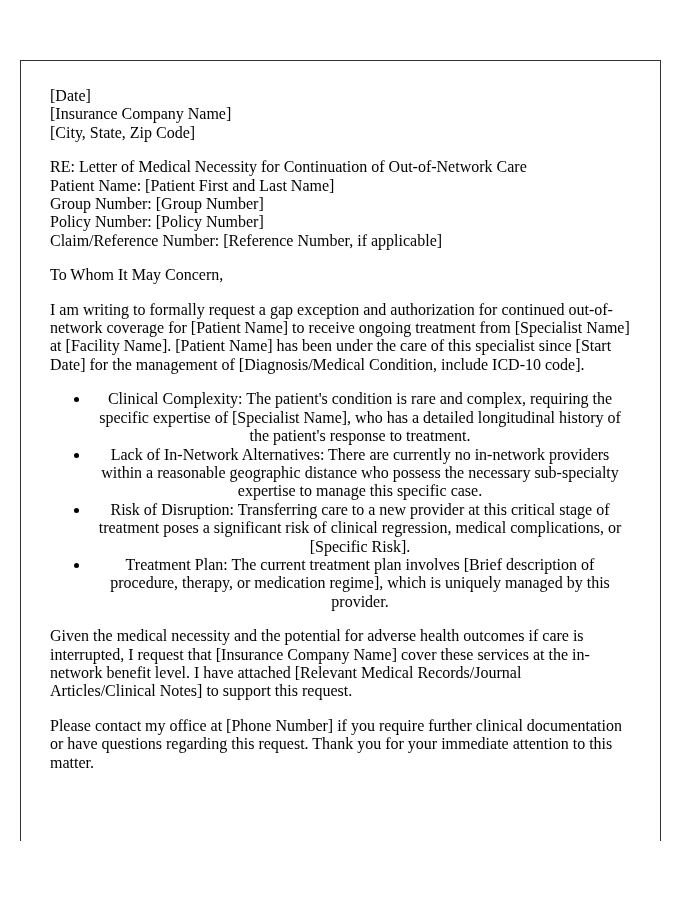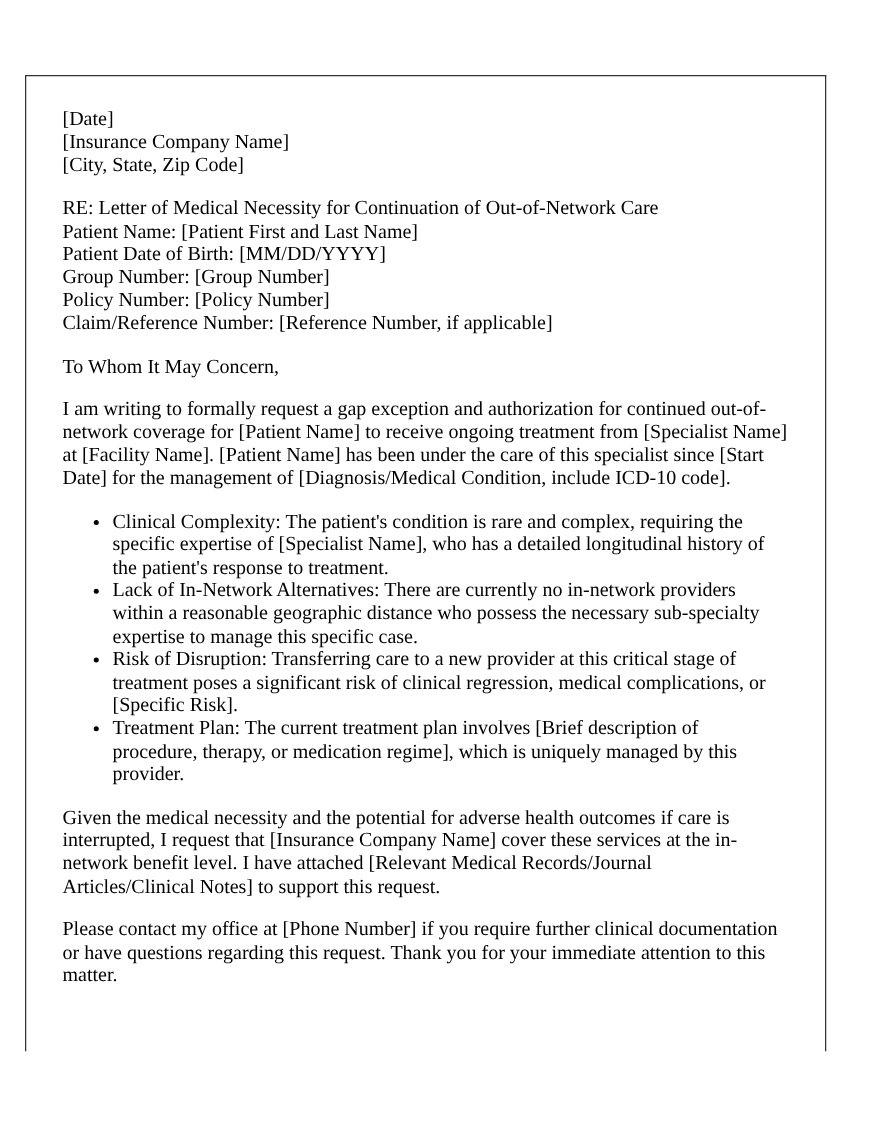--- a/index.html
+++ b/index.html
@@ -38,40 +38,40 @@
     .block-line {
       display: block;
     }
     b {
       font-weight: normal;
     }
     ul {
       margin: 16px 0;
       padding-left: 40px;
       list-style-type: disc;
+      text-align: center;
     }
     li {
       margin: 0;
     }
   </style>
 </head>
 <body>
 
 <div class="page">
 
   <p>
     <span class="block-line">[Date]</span>
     <span class="block-line">[Insurance Company Name]</span>
     <span class="block-line">[City, State, Zip Code]</span>
   </p>
 
   <p>
     <b class="block-line">RE: Letter of Medical Necessity for Continuation of Out-of-Network Care</b>
     <span class="block-line"><b>Patient Name:</b><span> [Patient First and Last Name]</span></span>
-    <span class="block-line"><b>Patient Date of Birth:</b><span> [MM/DD/YYYY]</span></span>
     <span class="block-line"><b>Group Number:</b><span> [Group Number]</span></span>
     <span class="block-line"><b>Policy Number:</b><span> [Policy Number]</span></span>
     <span class="block-line"><b>Claim/Reference Number:</b><span> [Reference Number, if applicable]</span></span>
   </p>
 
   <p>To Whom It May Concern,</p>
 
   <p>I am writing to formally request a gap exception and authorization for continued out-of-network coverage for [Patient Name] to receive ongoing treatment from [Specialist Name] at [Facility Name]. [Patient Name] has been under the care of this specialist since [Start Date] for the management of [Diagnosis/Medical Condition, include ICD-10 code].</p>
 
 

